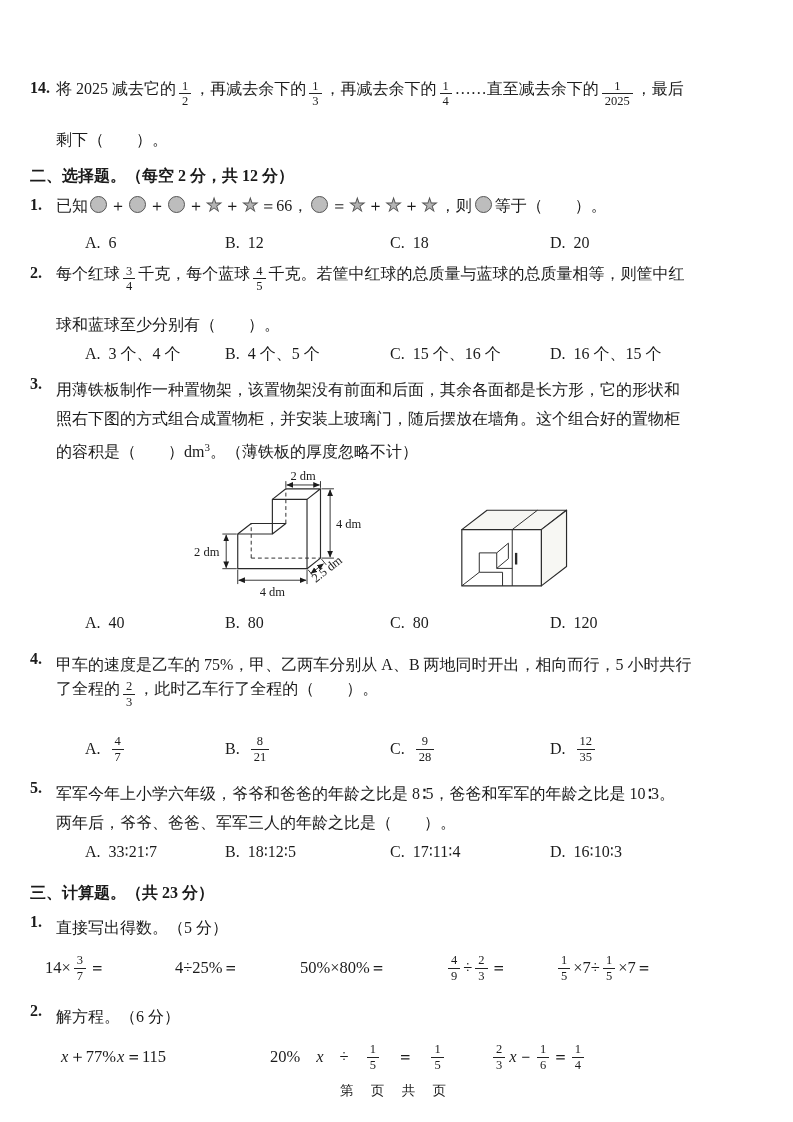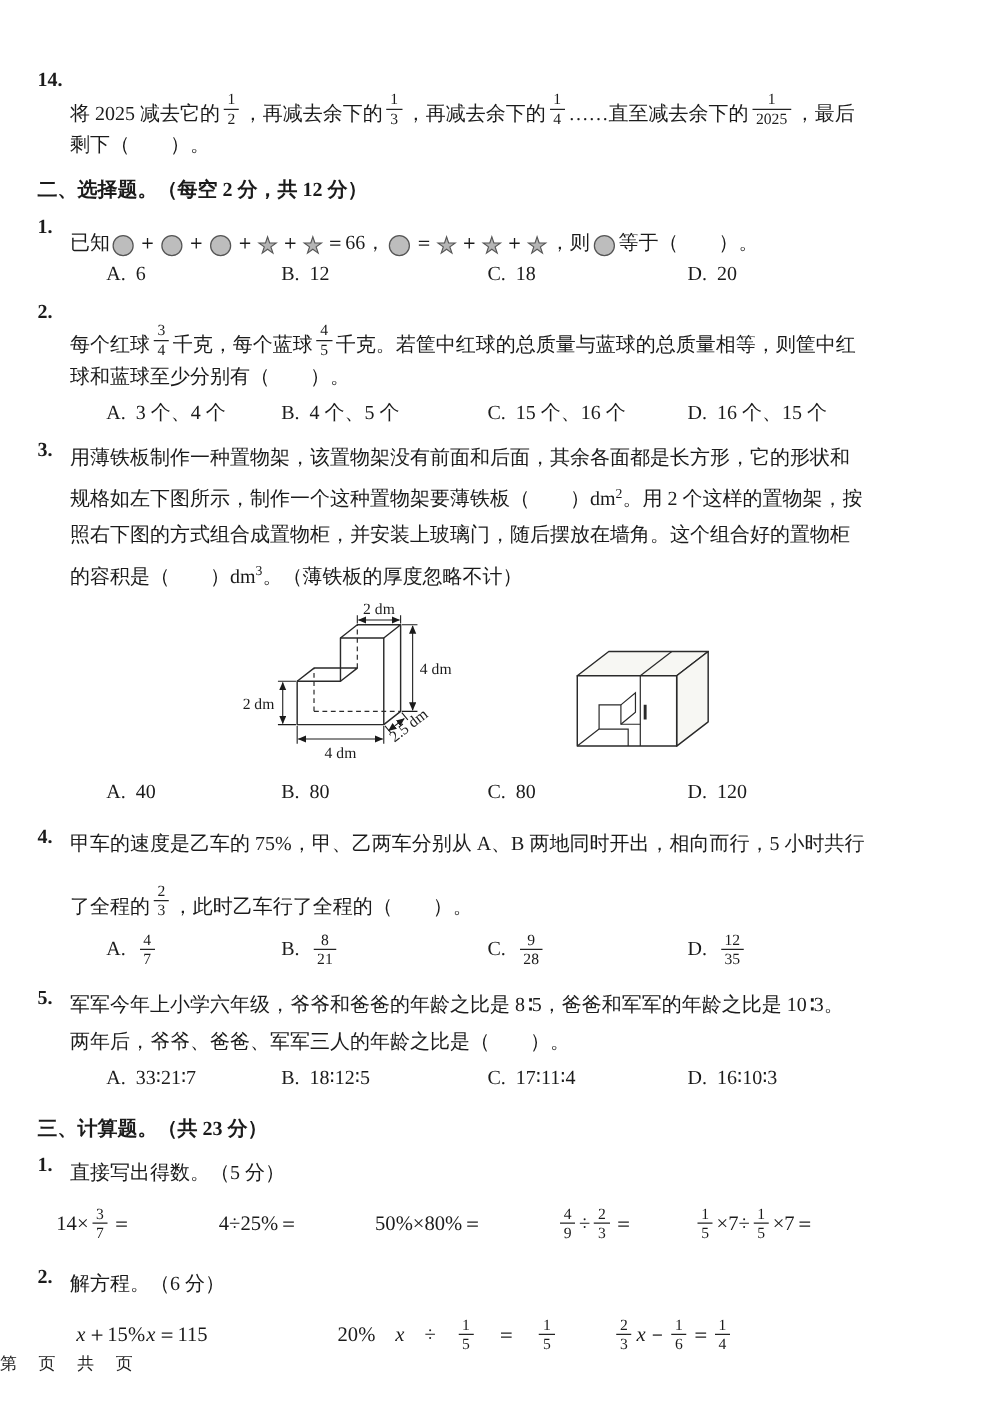--- a/index.html
+++ b/index.html
@@ -1,26 +1,26 @@
 <!DOCTYPE html>
 <html><head>
 <meta charset="utf-8">
 <style>
   html,body{margin:0;padding:0;background:#ffffff;}
   .page{
     position:relative;width:793px;height:1122px;background:#fff;
     font-family:"Liberation Serif","DejaVu Serif",serif;
     color:#1b1b1b;font-size:16px;overflow:hidden;
   }
-  .content{padding:56px 38px 0 30px;}
+  .content{padding:79px 38px 0 30px;}
   .q{display:flex;align-items:flex-start;}
   .qnum{flex:0 0 26px;font-weight:700;}
   .qtext{flex:1;}
   .tline{line-height:29px;}
-  .mline{display:flex;align-items:flex-end;min-height:46px;flex-wrap:nowrap;white-space:nowrap;}
+  .mline{display:flex;align-items:flex-start;min-height:46px;flex-wrap:nowrap;white-space:nowrap;}
   .sec-title{font-weight:700;line-height:28px;font-family:Liberation Serif, serif;}
   
   .frac{display:inline-block;text-align:center;vertical-align:middle;
         font-size:12.5px;line-height:1.15;margin:0 3px;}
   .frac .fn{display:block;padding:0 3px;}
   .frac .fd{display:block;border-top:1.2px solid #222;padding:0 3px;}
   
   .opts{display:grid;grid-template-columns:140px 165px 160px auto;margin-left:29px;line-height:30px;}
   .opt{white-space:nowrap;}
   .opt .olabel{margin-right:8px;}
@@ -45,21 +45,21 @@
   .eq-row{display:flex;align-items:center;margin-left:30px;min-height:52px;font-size:16.5px;}
   .eq-row .expr{display:flex;align-items:center;white-space:nowrap;}
   .eq-row .expr:nth-child(1){width:210px;}
   .eq-row .expr:nth-child(2){width:220px;gap:15px;}
   .mvar{font-style:italic;margin:0 1px;}
   sup{font-size:11px;}
   
   .diagrams{display:flex;align-items:flex-end;margin:4px 0 0 150px;gap:72px;}
   svg{display:block;}
   svg text{font-family:"Liberation Serif","DejaVu Serif",serif;font-size:13px;fill:#1b1b1b;}
-  .footer{position:absolute;left:0;right:0;top:1082px;
+  .footer{position:absolute;left:0;right:0;top:1082px;text-align:center;
       font-size:13.5px;letter-spacing:7px;color:#222;}
   .mt6{margin-top:6px;} .mt8{margin-top:8px;} .mt12{margin-top:12px;}
 </style>
 </head>
 <body>
 
 <div class="page">
   <div class="content">
 
     <div class="q">
@@ -152,21 +152,20 @@
           <span class="opt"><span class="olabel">C.</span><span>15 个、16 个</span></span>
           <span class="opt"><span class="olabel">D.</span><span>16 个、15 个</span></span>
         </div>
       </div>
     </div>
 
     <div class="q mt6">
       <span class="qnum">3.</span>
       <div class="qtext">
         <div class="tline">用薄铁板制作一种置物架，该置物架没有前面和后面，其余各面都是长方形，它的形状和</div>
-        <div class="tline"><span>规格如左下图所示，制作一个这种置物架要薄铁板（　　）dm</span><sup>2</sup><span>。用 2 个这样的置物架，按</span></div>
         <div class="tline">照右下图的方式组合成置物柜，并安装上玻璃门，随后摆放在墙角。这个组合好的置物柜</div>
         <div class="tline"><span>的容积是（　　）dm</span><sup>3</sup><span>。（薄铁板的厚度忽略不计）</span></div>
       </div>
     </div>
 
     <div class="diagrams">
       <svg width="204" height="130" viewBox="-20 0 212 134">
         <defs>
           <marker id="ah" markerWidth="9" markerHeight="8" refX="6.5" refY="3" orient="auto-start-reverse" markerUnits="userSpaceOnUse">
             <path d="M0,0 L7,3 L0,6 z" fill="#1b1b1b"></path>
@@ -337,21 +336,21 @@
       </span>
     </div>
 
     <div class="q mt8">
       <span class="qnum">2.</span>
       <div class="qtext tline">解方程。（6 分）</div>
     </div>
     <div class="eq-row">
       <span class="expr">
         <span class="mvar">x</span>
-        <span>＋15%</span>
+        <span>＋77%</span>
         <span class="mvar">x</span>
         <span>＝115</span>
       </span>
       <span class="expr">
         <span>20%</span>
         <span class="mvar">x</span>
         <span>÷</span>
         <span class="frac">
             <span class="fn">1</span>
             <span class="fd">5</span>

